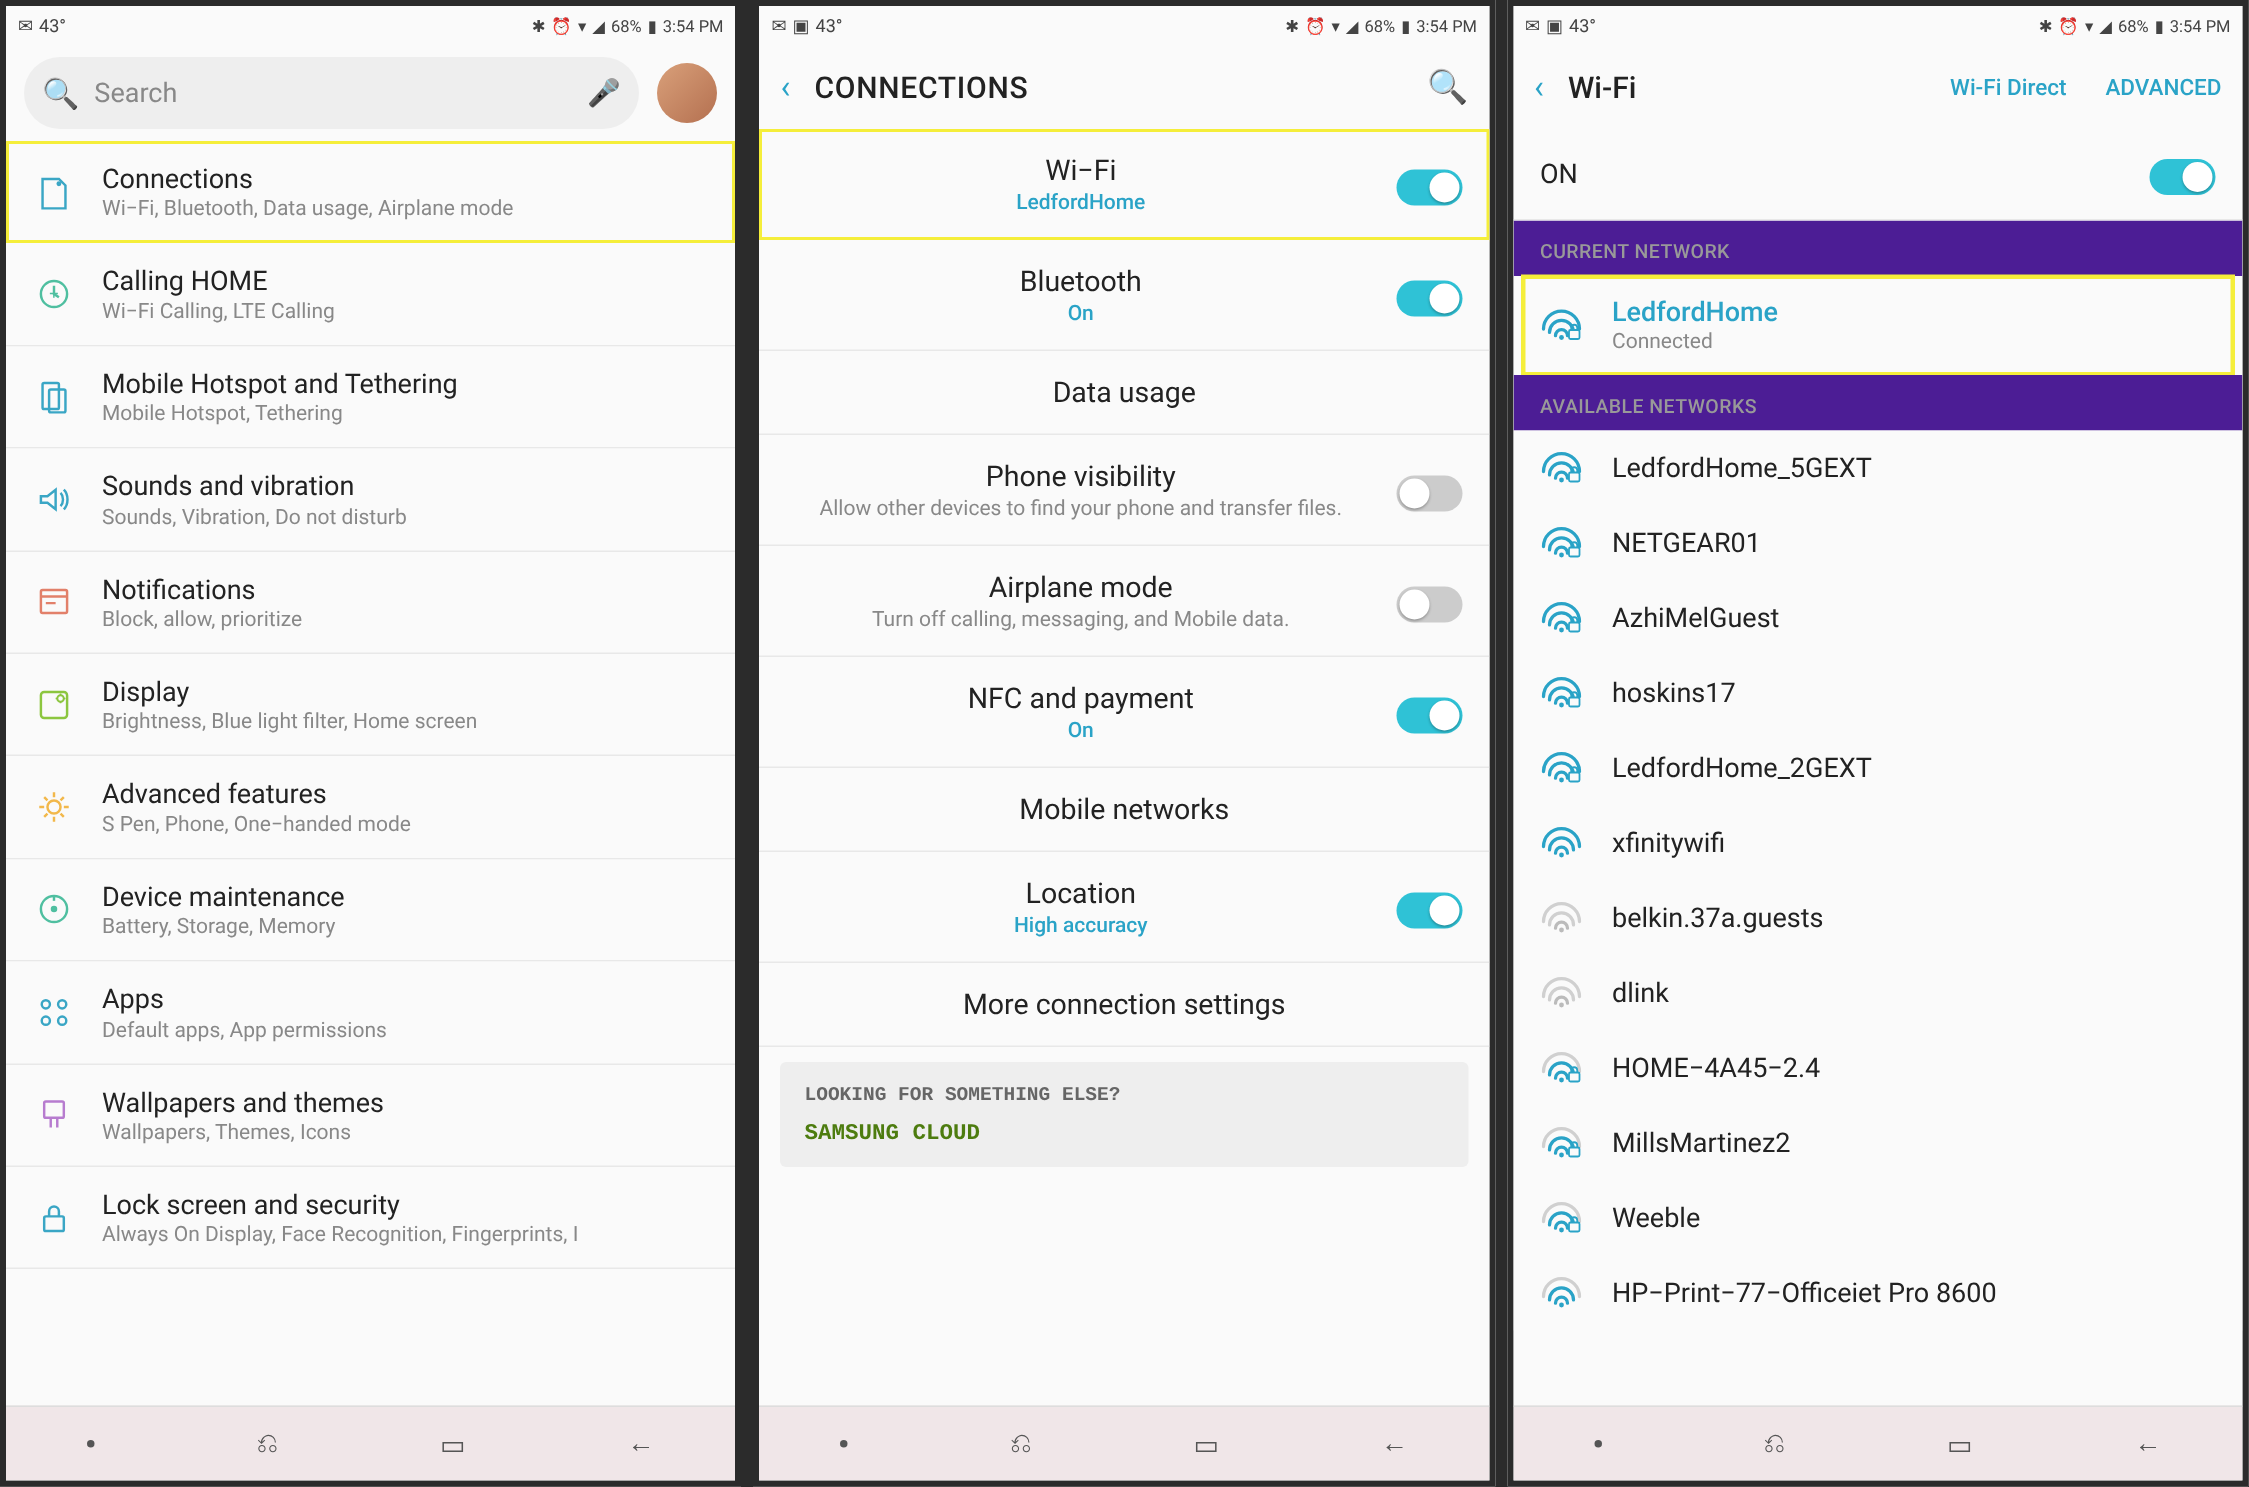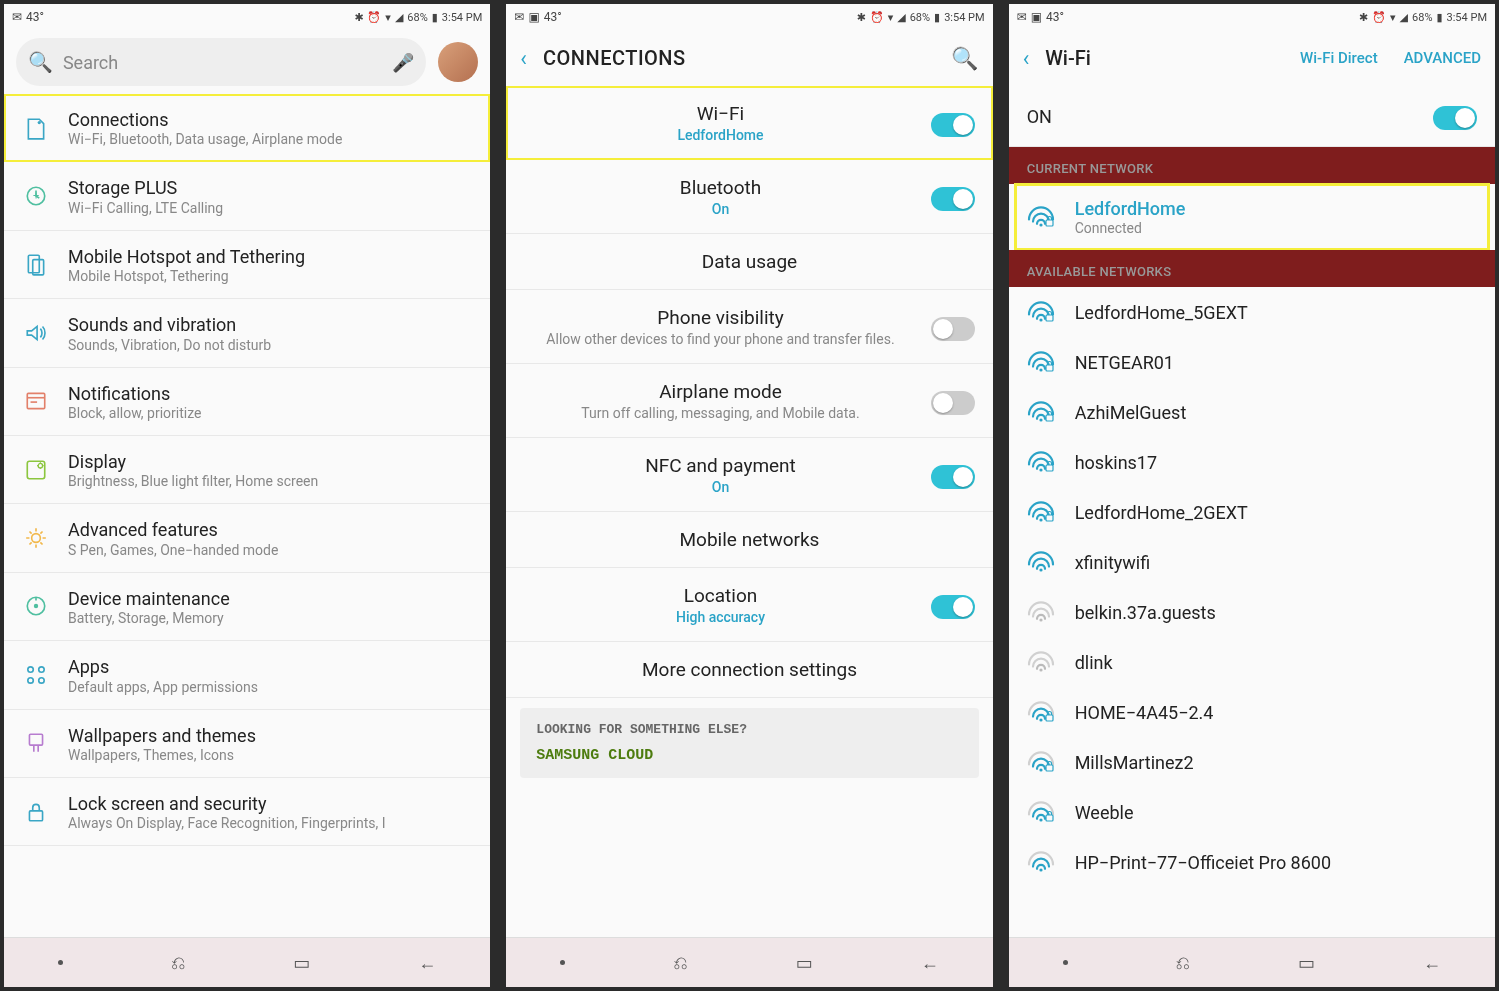--- a/index.html
+++ b/index.html
@@ -116,21 +116,21 @@
   .conn-item .title-t { font-size: 19px; color: #222; }
   .conn-item .sub { font-size: 14px; color: #888; margin-top: 2px; }
   .conn-item .sub.accent { color: #2aa3c7; font-weight: 500; }
   
   .section-hdr {
     padding: 14px 18px 8px;
     font-size: 13px;
     color: #999;
     font-weight: 500;
     letter-spacing: 0.3px;
-    background: #7f1d1d;
+    background: #4c1d95;
   }
   
   .wifi-item {
     display: flex; align-items: center;
     padding: 14px 18px;
     gap: 20px;
     background: #fafafa;
   }
   .wifi-icon {
     width: 28px; height: 22px; position: relative; flex-shrink: 0;
@@ -214,21 +214,21 @@
       </div>
       <div class="item">
         <div class="icon">
           <svg viewBox="0 0 22 22" width="24" height="24">
             <circle cx="11" cy="11" r="8" fill="none" stroke="#4fbfa0" stroke-width="1.5"></circle>
             <path d="M11 6v5l3 2" stroke="#4fbfa0" stroke-width="1.5" fill="none"></path>
             <text x="11" y="14" font-size="10" fill="#4fbfa0" text-anchor="middle">+</text>
           </svg>
         </div>
         <div class="text">
-          <div class="title-t">Storage PLUS</div>
+          <div class="title-t">Calling HOME</div>
           <div class="sub">Wi−Fi Calling, LTE Calling</div>
         </div>
       </div>
       <div class="item">
         <div class="icon">
           <svg viewBox="0 0 22 22" width="24" height="24">
             <rect x="4" y="3" width="10" height="16" rx="1" fill="none" stroke="#3aa6c5" stroke-width="1.5"></rect>
             <rect x="8" y="7" width="10" height="14" rx="1" fill="none" stroke="#3aa6c5" stroke-width="1.5"></rect>
           </svg>
         </div>
@@ -277,21 +277,21 @@
       </div>
       <div class="item">
         <div class="icon">
           <svg viewBox="0 0 22 22" width="24" height="24">
             <circle cx="11" cy="11" r="4" fill="none" stroke="#f2b84b" stroke-width="1.5"></circle>
             <path d="M11 2v3M11 17v3M2 11h3M17 11h3M5 5l2 2M15 15l2 2M5 17l2-2M15 7l2-2" stroke="#f2b84b" stroke-width="1.5"></path>
           </svg>
         </div>
         <div class="text">
           <div class="title-t">Advanced features</div>
-          <div class="sub">S Pen, Games, One−handed mode</div>
+          <div class="sub">S Pen, Phone, One−handed mode</div>
         </div>
       </div>
       <div class="item">
         <div class="icon">
           <svg viewBox="0 0 22 22" width="24" height="24">
             <circle cx="11" cy="11" r="8" fill="none" stroke="#4fbfa0" stroke-width="1.5"></circle>
             <circle cx="11" cy="11" r="2" fill="#4fbfa0"></circle>
             <line x1="11" y1="3" x2="11" y2="6" stroke="#4fbfa0" stroke-width="1.5"></line>
           </svg>
         </div>

